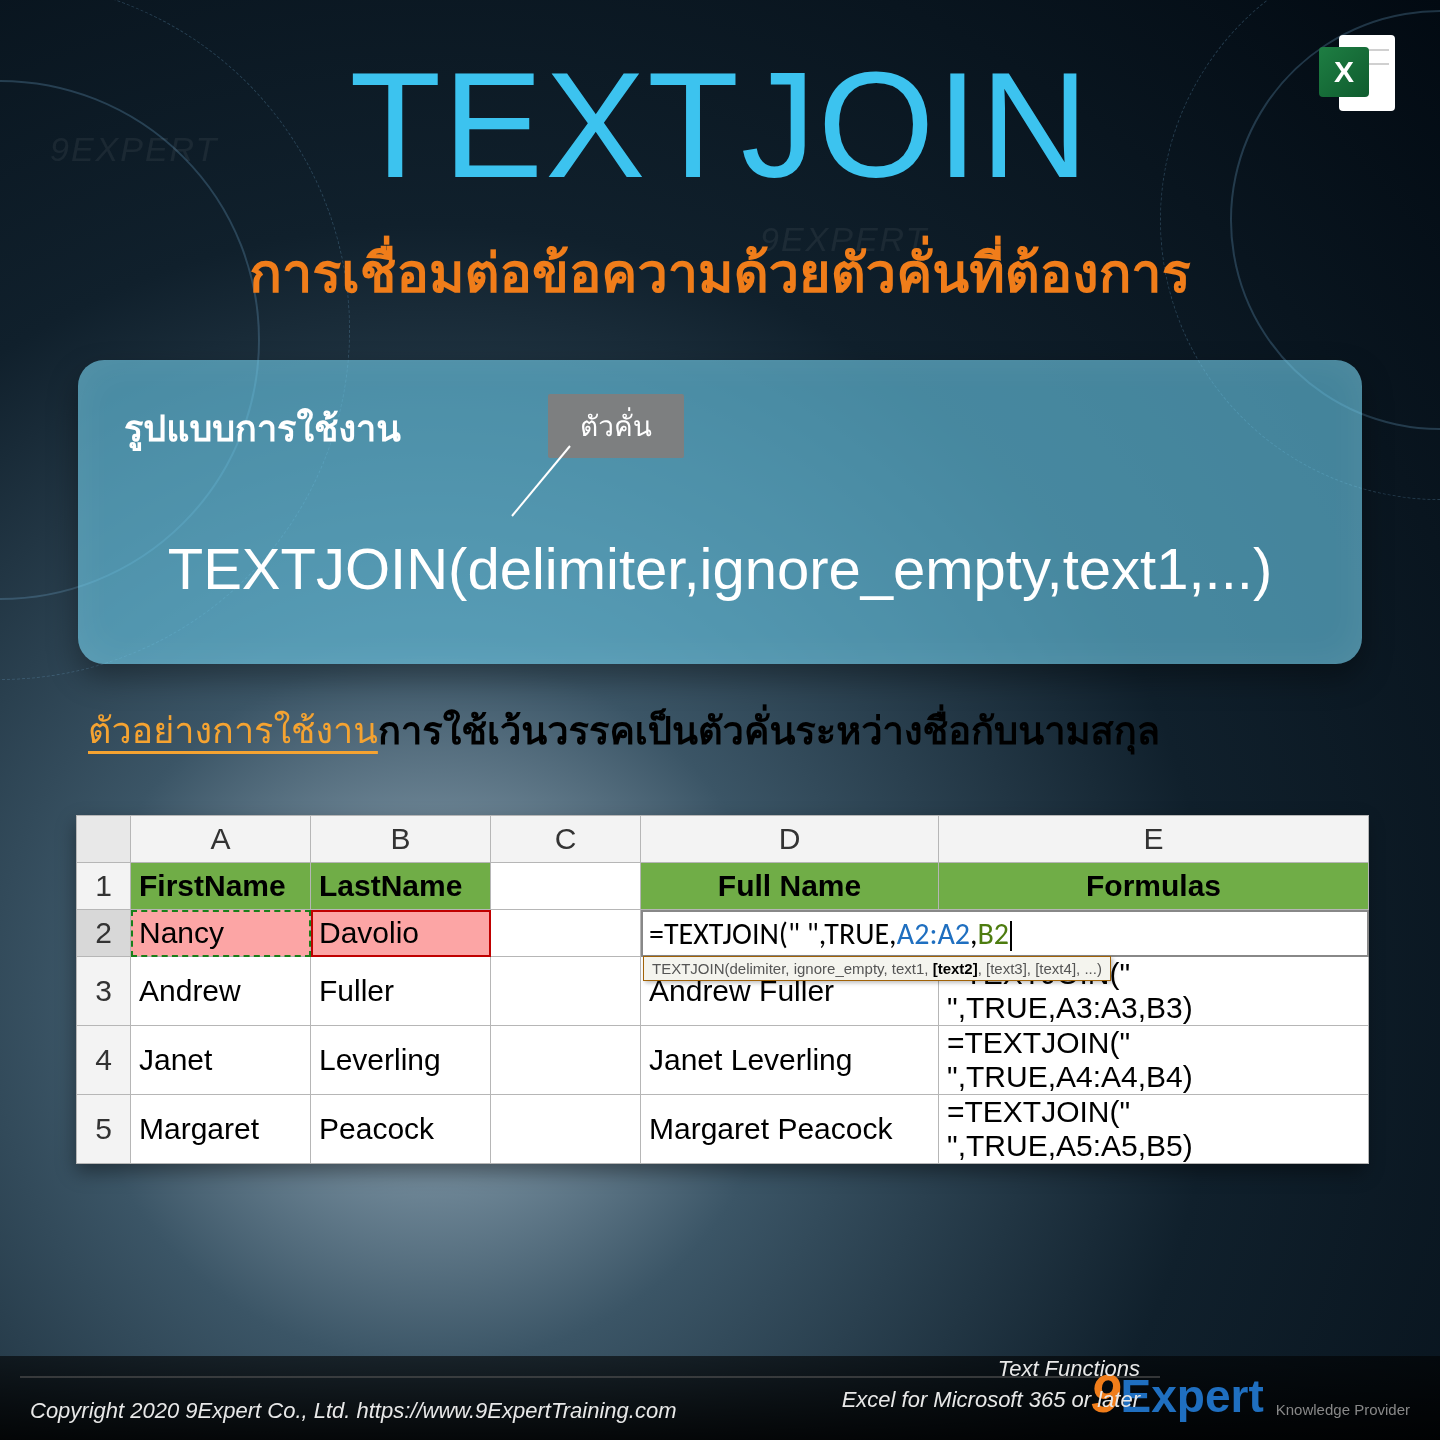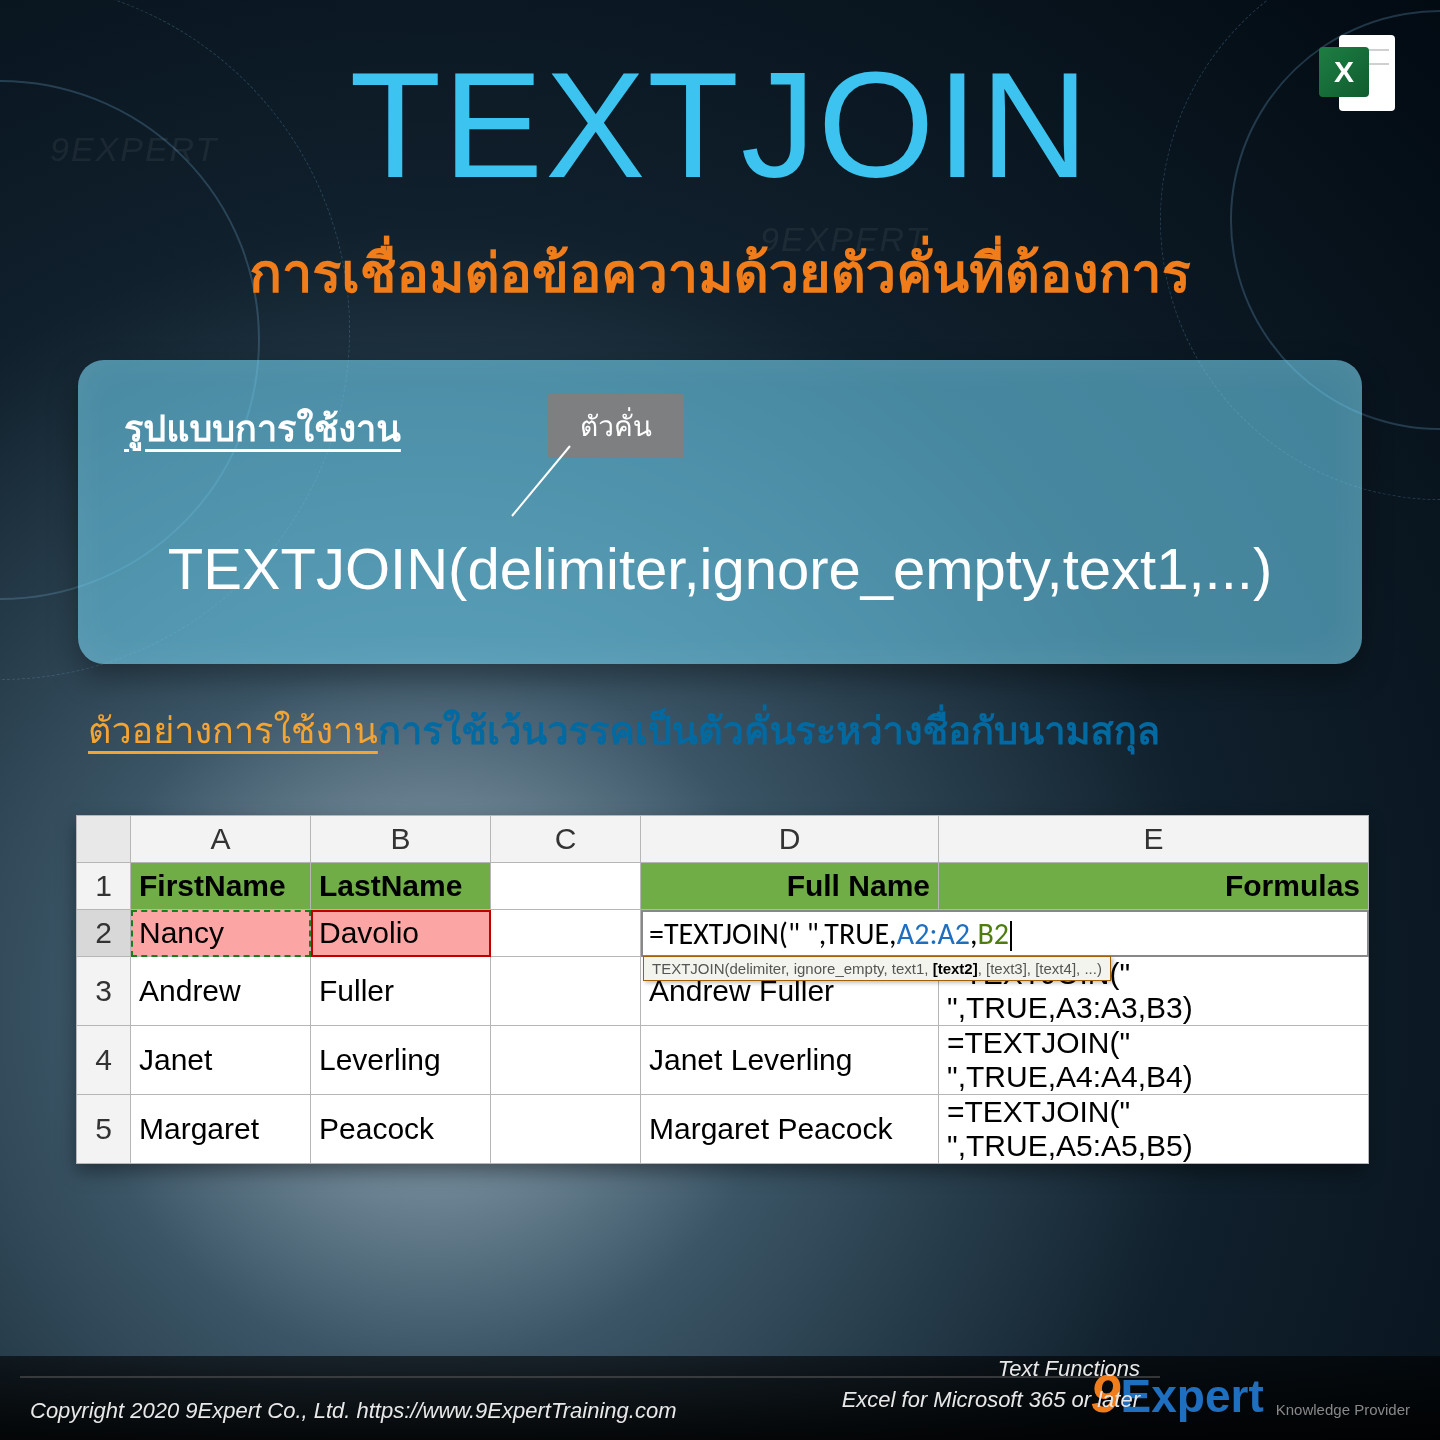--- a/index.html
+++ b/index.html
@@ -33,49 +33,49 @@
   .subtitle { text-align:center; font-size:54px; font-weight:bold; color:#f07d1a; margin-top:30px; }
 
   .syntax-card {
     margin: 44px 18px 0;
     background: rgba(105, 200, 230, 0.62);
     border-radius:26px;
     padding: 40px 46px 62px;
     position:relative;
     box-shadow: 0 14px 30px rgba(0,0,0,.35), inset 0 0 40px rgba(255,255,255,.08);
   }
-  .sc-head { color:#fff; font-size:36px; font-weight:bold; text-decoration:underline; text-underline-offset:8px; }
+  .sc-head { color:#fff; font-size:36px; font-weight:bold; text-underline-offset:8px; }
   .sc-formula { color:#fff; font-size:58px; text-align:center; margin-top:78px; font-weight:400;}
   .chip {
     position:absolute; left:470px; top:34px;
     background:#7d7f80; color:#fff; font-size:28px; padding:10px 32px; border-radius:2px;
   }
   .chip-line{
     position:absolute; left:434px; top:86px; width:60px; height:70px;
   }
   .chip-line svg{width:100%;height:100%;overflow:visible;}
 
   .example-row{ display:flex; align-items:center; margin:36px 28px 0;}
   .ex-label{ color:#f5a331; font-size:36px; text-decoration:underline; text-underline-offset:8px;}
-  .ex-desc{ color:#0369a1; font-size:38px; font-weight:bold; }
+  .ex-desc{ color:#000000; font-size:38px; font-weight:bold; }
 
   
   .sheet{
     margin:54px 16px 0; background:#fff; color:#000; font-size:30px; position:relative;
     box-shadow:0 8px 18px rgba(0,0,0,.4);
   }
   table{ border-collapse:collapse; width:100%; table-layout:fixed;}
   col.rn{width:54px;} col.cA{width:180px;} col.cB{width:180px;} col.cC{width:150px;}
   col.cD{width:298px;} col.cE{width:430px;}
   th,td{ border:1px solid #b6b6b6; height:47px; padding:0 8px; background:#fff; font-weight:normal; text-align:left;}
   thead th{ background:#f3f3f3; text-align:center; font-weight:normal; color:#333;}
   thead th.rn{ background:#e8e8e8;}
   tbody th.rn{ background:#f3f3f3; text-align:center; color:#333;}
   .hdr{ background:#70ad47 !important; font-weight:bold; text-align:left;}
-  .hdr.center{ text-align:right;}
+  .hdr.center{ text-align:center;}
   tr.selected td.cA, tr.selected td.cB{ background:#fca5a5;}
   tr.selected th.rn{ background:#d8d8d8;}
   .marq{ outline:2px dashed #1a7f1a; outline-offset:-2px;}
   .b2sel{ outline:2px solid #c00000; outline-offset:-2px;}
   .formula-edit{ font-family:Calibri, sans-serif;}
   .formula-edit .blk{color:#000;}
   .formula-edit .ref1{color:#1f6fc0;} .formula-edit .ref2{color:#4d7c0f;}
   .edit-cell{ outline:2px solid #888; outline-offset:-2px; position:relative;}
   .caret{ display:inline-block; width:2px; height:30px; background:#000; vertical-align:middle; margin-left:1px;}
 

